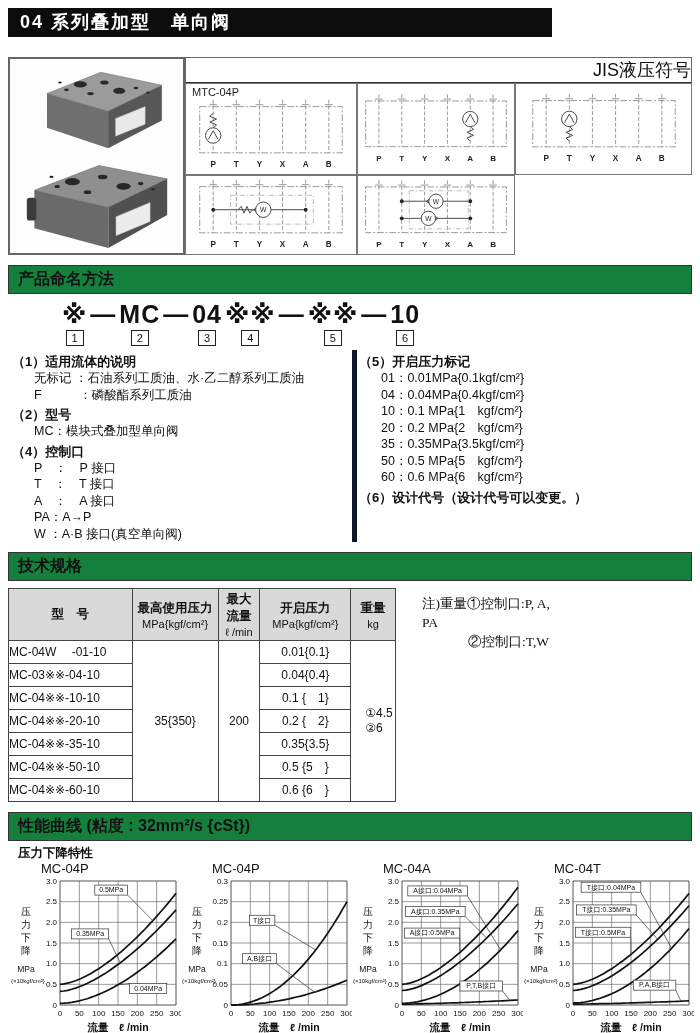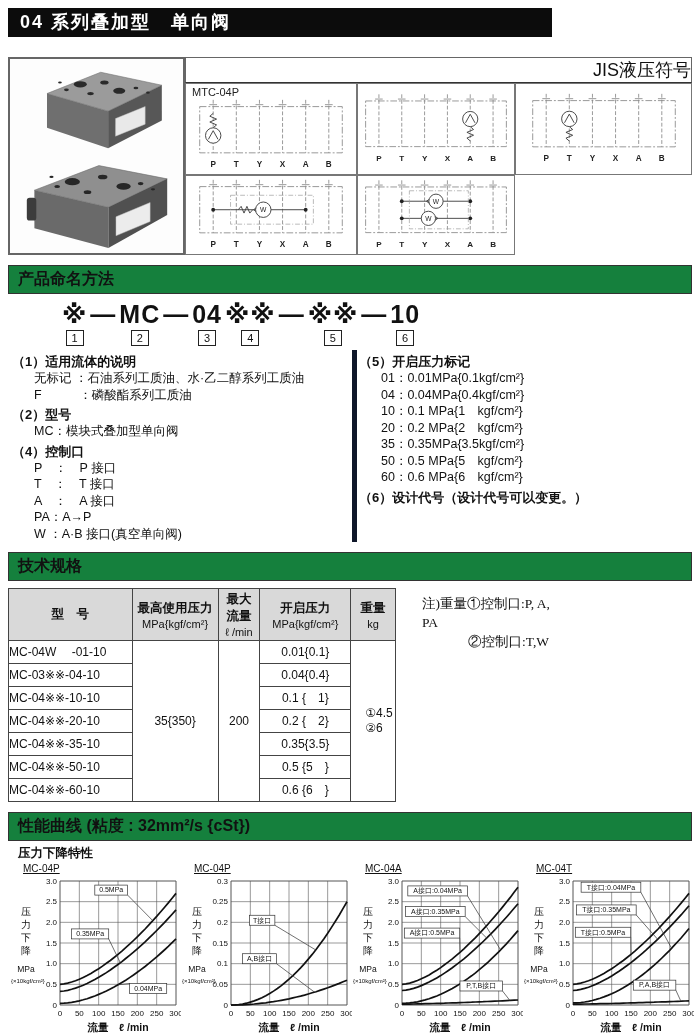--- a/index.html
+++ b/index.html
@@ -55,21 +55,21 @@
   td.model { white-space:pre; }
   td.center { text-align:center; }
   td.weight { padding-left:14px; line-height:15px; }
   .spec-note { margin:6px 0 7px 26px; font-family:"Liberation Serif","DejaVu Serif",serif;
                font-size:13.5px; line-height:19px; }
   .spec-note .note2 { padding-left:46px; }
 
   .perf-sub { font-size:12.5px; font-weight:bold; margin:5px 0 0 10px; line-height:14px; }
   #charts-row { display:flex; margin:2px 0 0 2px; }
   .chart { width:171px; }
-  .chart-title { font-size:10px; margin-left:13px; height:13px; line-height:13px;text-decoration:underline; }
+  .chart-title { font-size:13px; margin-left:31px; height:13px; line-height:13px; }
 </style>
 </head>
 <body>
 
 <div id="page">
 
   <div class="titlebar">04 系列叠加型　单向阀</div>
 
   <div class="jis-grid">
     <div class="jis-photo">

